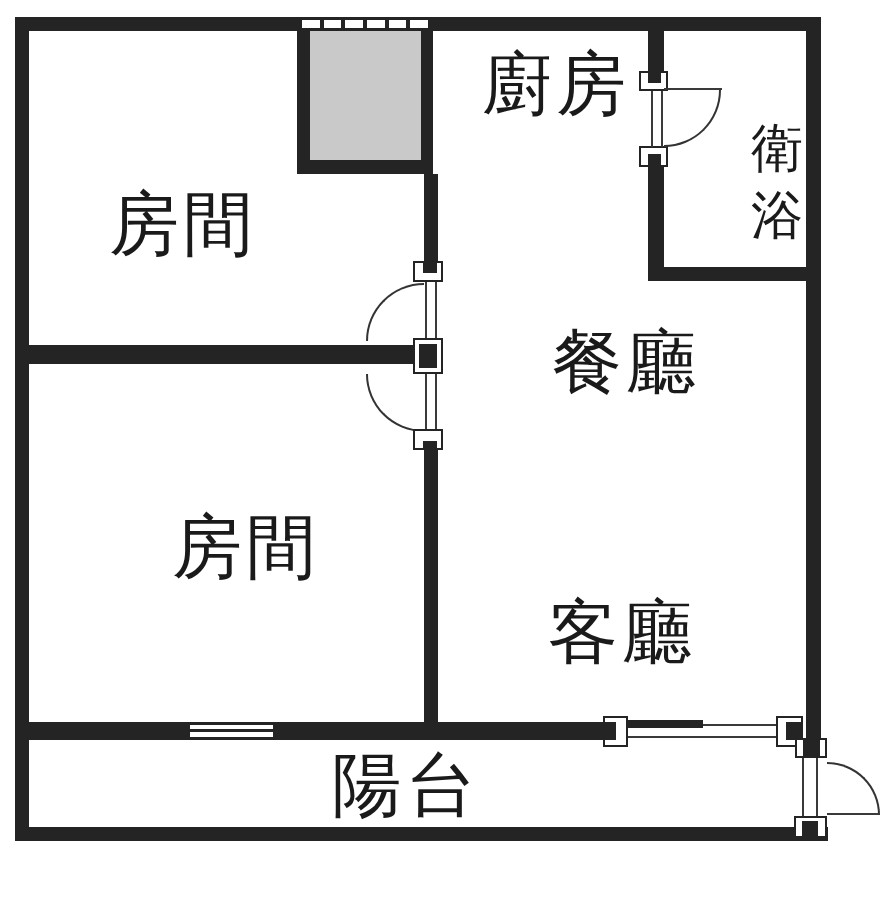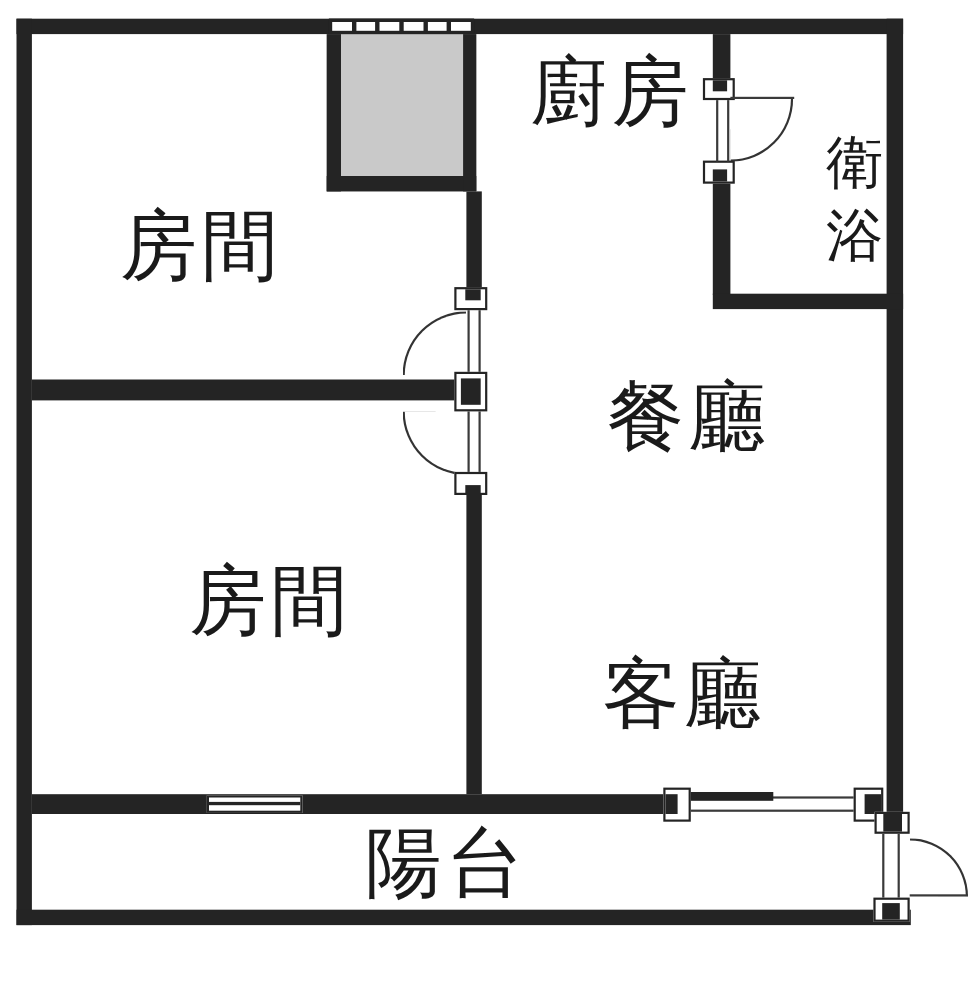--- a/index.html
+++ b/index.html
@@ -119,19 +119,19 @@
   <div class="thin" style="left:802px;top:758px;width:2px;height:59px;"></div>
   <div class="thin" style="left:816px;top:758px;width:2px;height:59px;"></div>
   <div class="arc tr" style="left:827px;top:762px;width:53px;height:53px;"></div>
   <div class="thin" style="left:827px;top:813px;width:53px;height:2px;"></div>
   <div class="jamb" style="left:794px;top:816px;width:33px;height:22px;"></div>
   <div class="core" style="left:802px;top:821px;width:16px;height:15px;"></div>
 
   <div class="room-label" style="left:556px;top:85px;">廚房</div>
   <div class="room-label vertical" style="left:749px;top:182px;">衛浴</div>
   <div class="room-label" style="left:183px;top:225px;">房間</div>
-  <div class="room-label" style="left:626px;top:381px;text-align:right;">餐廳</div>
+  <div class="room-label" style="left:626px;top:363px;text-align:right;">餐廳</div>
   <div class="room-label" style="left:246px;top:548px;">房間</div>
   <div class="room-label" style="left:622px;top:633px;">客廳</div>
   <div class="room-label" style="left:406px;top:786px;">陽台</div>
 
 
 </div>
 
 </body></html>

